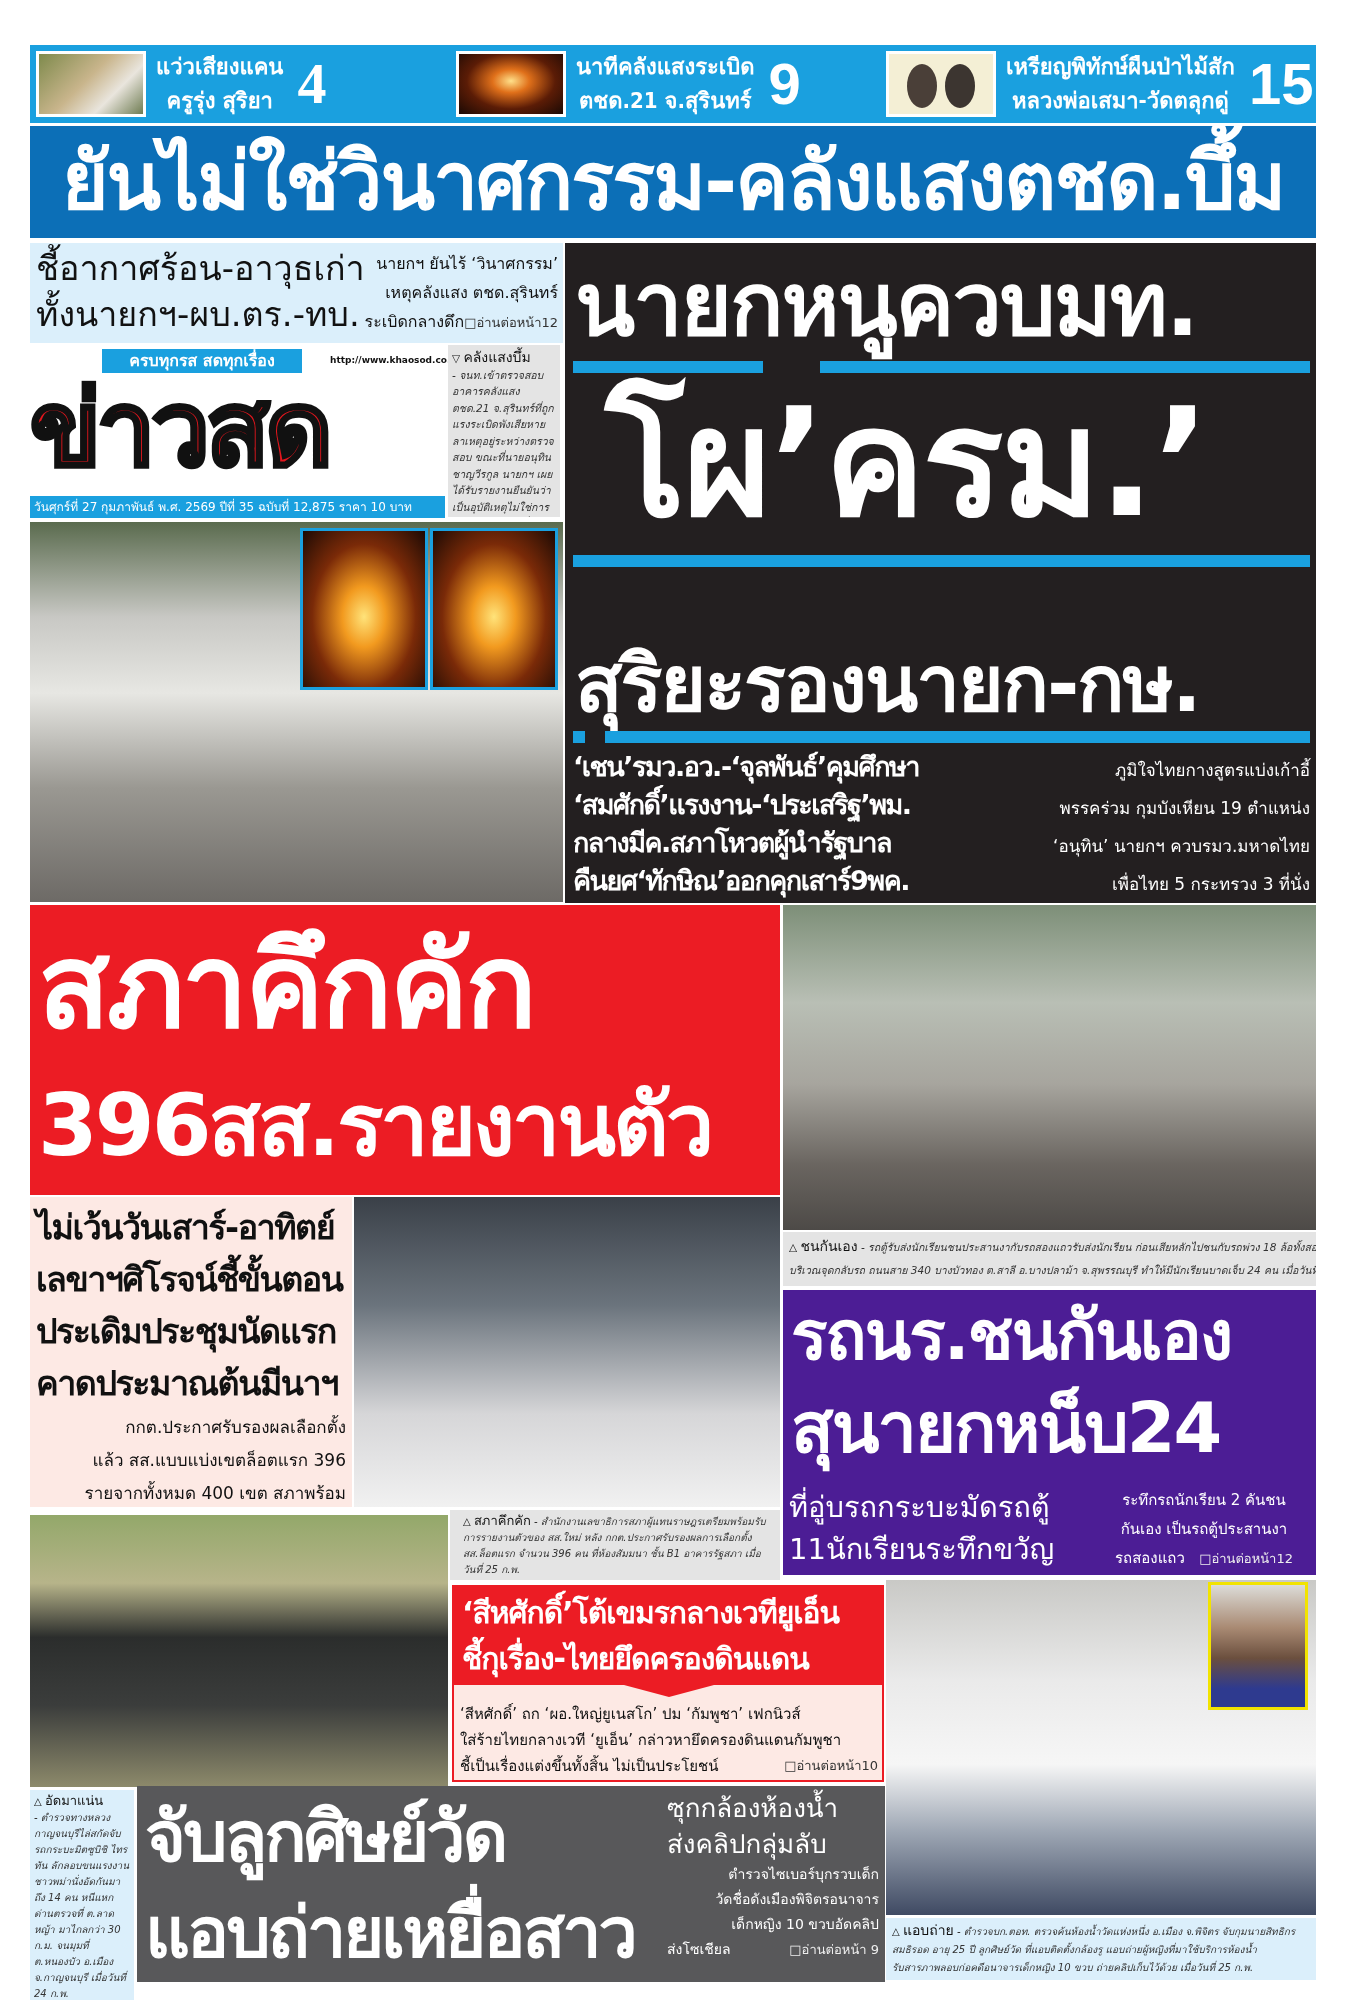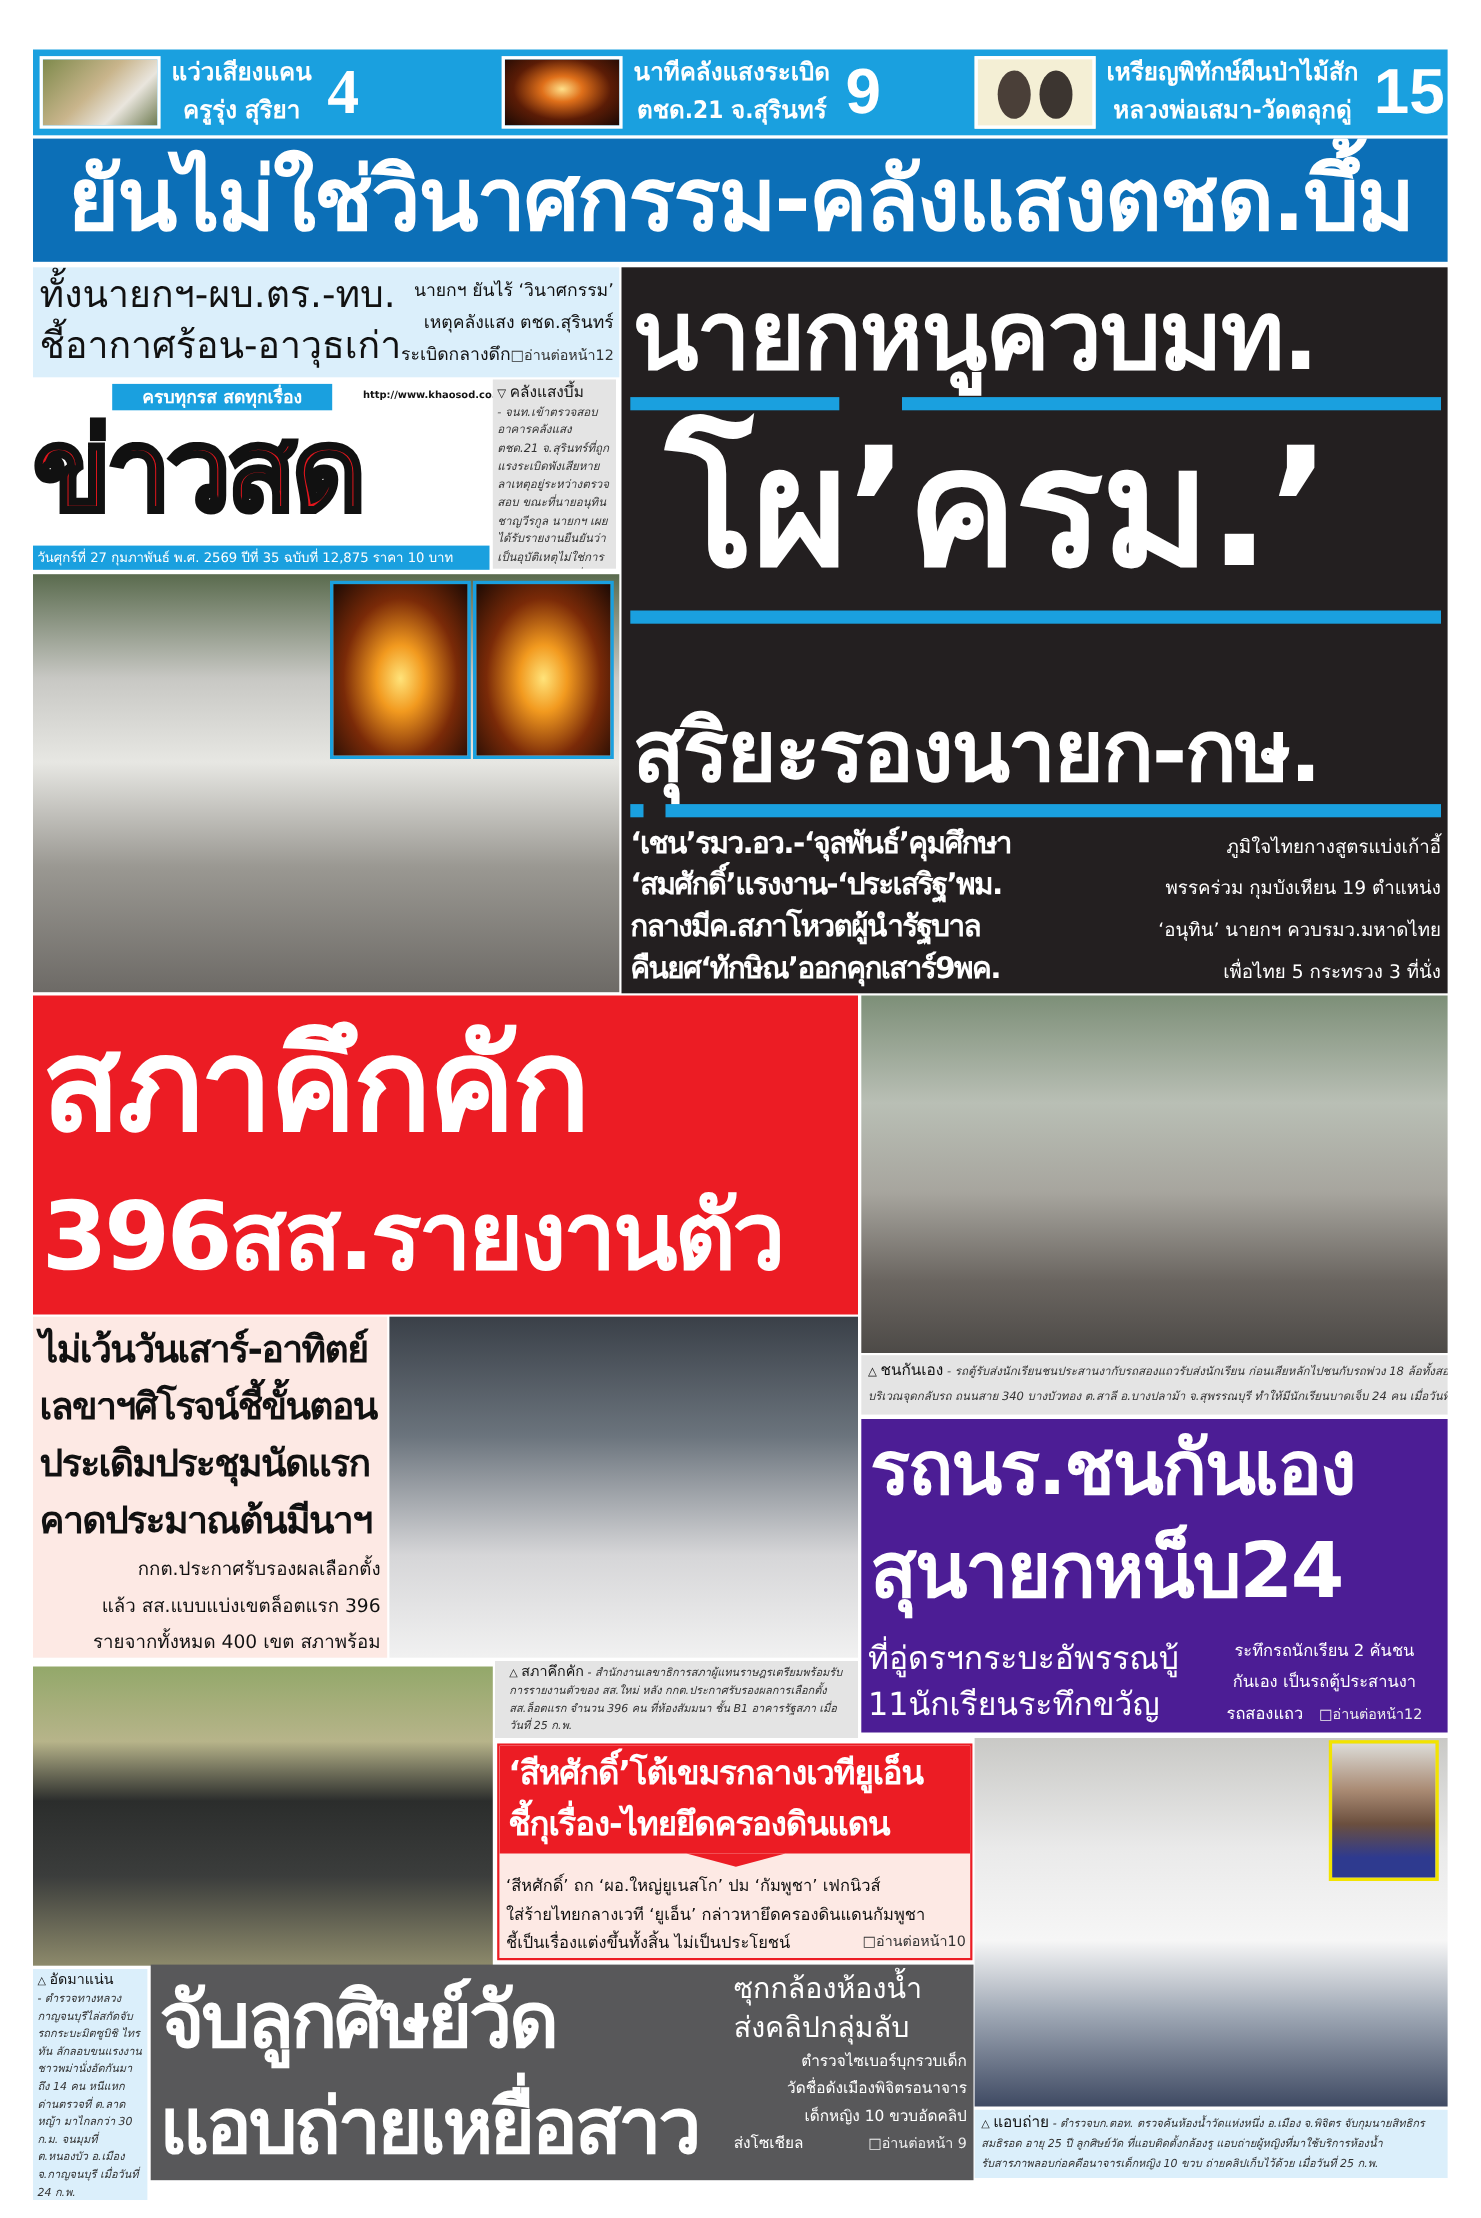--- a/index.html
+++ b/index.html
@@ -111,22 +111,22 @@
         <div>หลวงพ่อเสมา-วัดตลุกดู่</div>
       </div>
     <div class="num sans">15</div>
   </div>
 </div>
 
 <div id="banner" class="abs">ยันไม่ใช่วินาศกรรม-คลังแสงตชด.บึ้ม</div>
 
 <div id="sub1" class="abs">
   <div class="h">
+    <div>ชี้อากาศร้อน-อาวุธเก่า</div>
     <div>ทั้งนายกฯ-ผบ.ตร.-ทบ.</div>
-    <div>ชี้อากาศร้อน-อาวุธเก่า</div>
   </div>
   <div class="b">
     <div>นายกฯ ยันไร้ ‘วินาศกรรม’</div>
     <div>เหตุคลังแสง ตชด.สุรินทร์</div>
     <div><span>ระเบิดกลางดึก</span><span class="rm">□อ่านต่อหน้า12</span></div>
   </div>
 </div>
 
 <div id="mast" class="abs">
   <div class="slogan">ครบทุกรส สดทุกเรื่อง</div>
@@ -178,21 +178,21 @@
 <div id="photo2" class="abs"></div>
 <div id="cap2" class="abs">
   <div><span class="tri">△</span> <span class="capttl">ชนกันเอง</span> <span>- รถตู้รับส่งนักเรียนชนประสานงากับรถสองแถวรับส่งนักเรียน ก่อนเสียหลักไปชนกับรถพ่วง 18 ล้อทั้งสองคัน</span></div>
   <div>บริเวณจุดกลับรถ ถนนสาย 340 บางบัวทอง ต.สาลี อ.บางปลาม้า จ.สุพรรณบุรี ทำให้มีนักเรียนบาดเจ็บ 24 คน เมื่อวันที่ 25 ก.พ.</div>
 </div>
 
 <div id="blue1" class="abs">
   <div class="l1">รถนร.ชนกันเอง</div>
   <div class="l2">สุนายกหน็บ24</div>
   <div class="deck">
-    <div>ที่อู่ดรฯกระบะอัพรรณบู้</div>
+    <div>ที่อู่บรถกระบะมัดรถตู้</div>
     <div>11นักเรียนระทึกขวัญ</div>
   </div>
   <div class="body">
     <div>ระทึกรถนักเรียน 2 คันชน</div>
     <div>กันเอง เป็นรถตู้ประสานงา</div>
     <div><span>รถสองแถว</span>&nbsp;&nbsp;&nbsp;<span class="rm" style="color:#eee">□อ่านต่อหน้า12</span></div>
   </div>
 </div>
 
 <div id="parl" class="abs">

